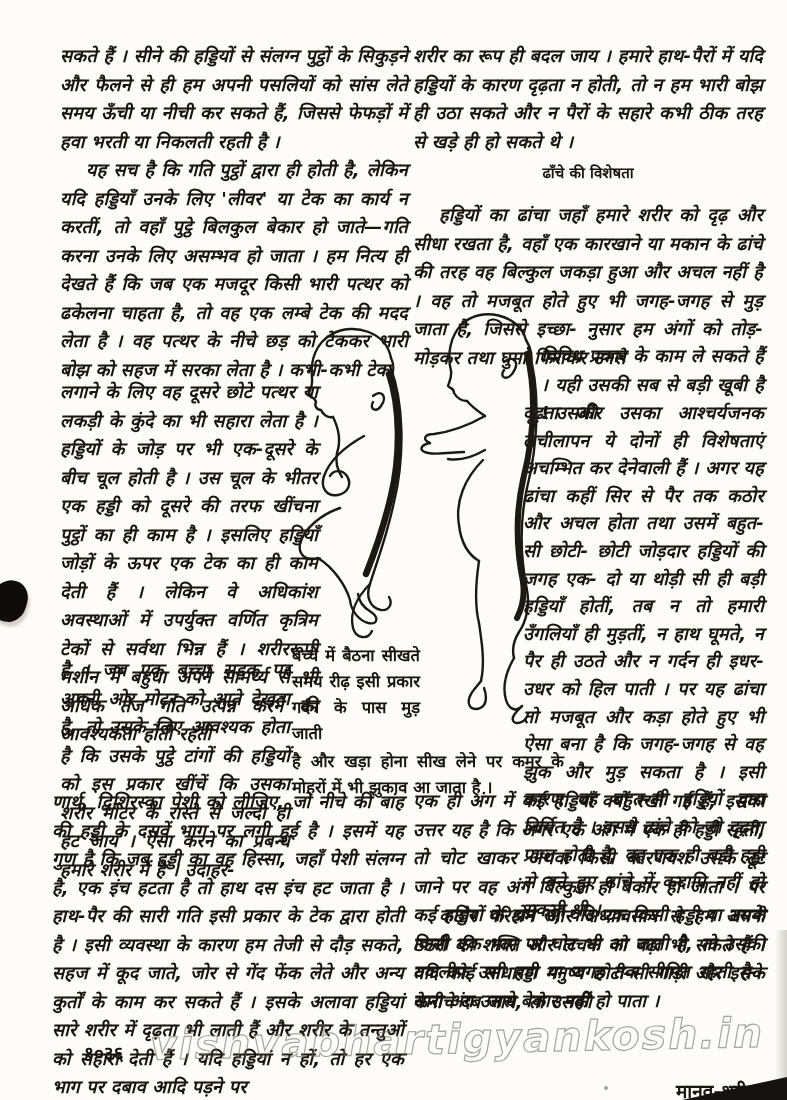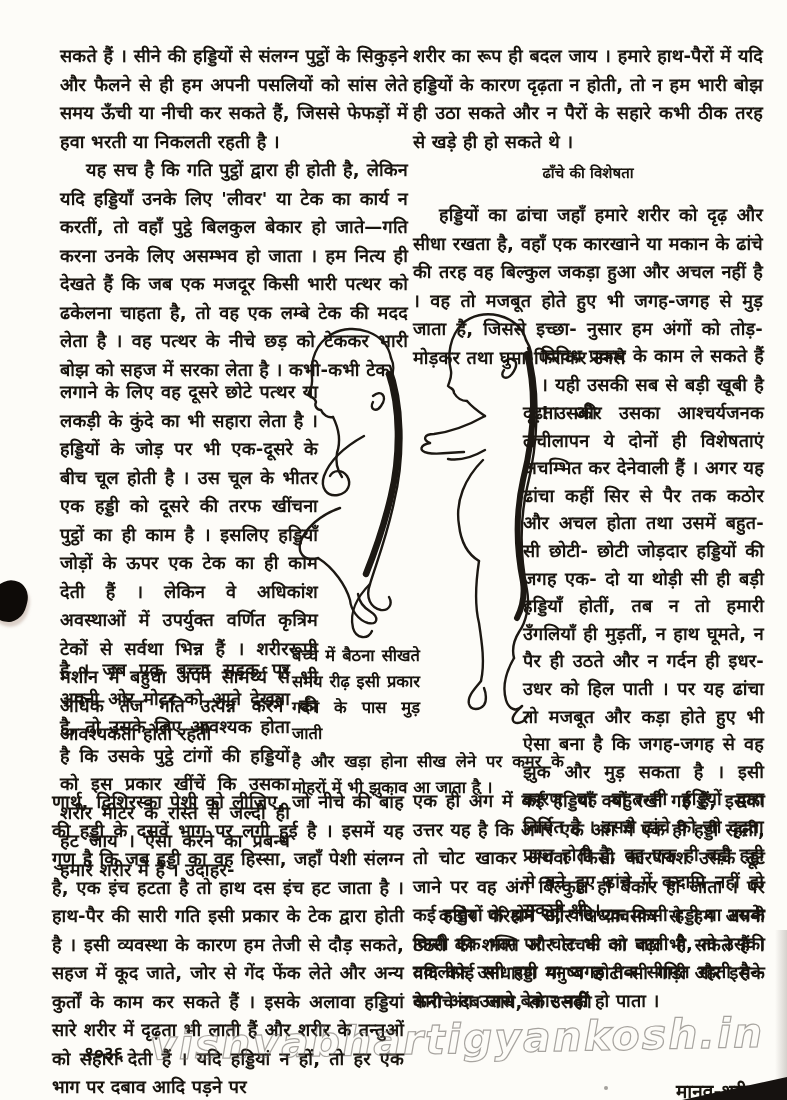--- a/index.html
+++ b/index.html
@@ -12,21 +12,21 @@
     color: #18140e;
   }
   .txt {
     position: absolute;
     font-weight: 700;
     font-size: 18px;
     line-height: 28.5px;
     text-align: justify;
     letter-spacing: 0.2px;
   }
-  .txt p { margin: 0; }
+  .txt p { margin: 0; font-style: italic; }
   .indent { text-indent: 26px; }
   .heading {
     position: absolute;
     font-weight: 700;
     font-size: 15px;
     text-align: center;
   }
   .caption {
     position: absolute;
     font-weight: 700;

